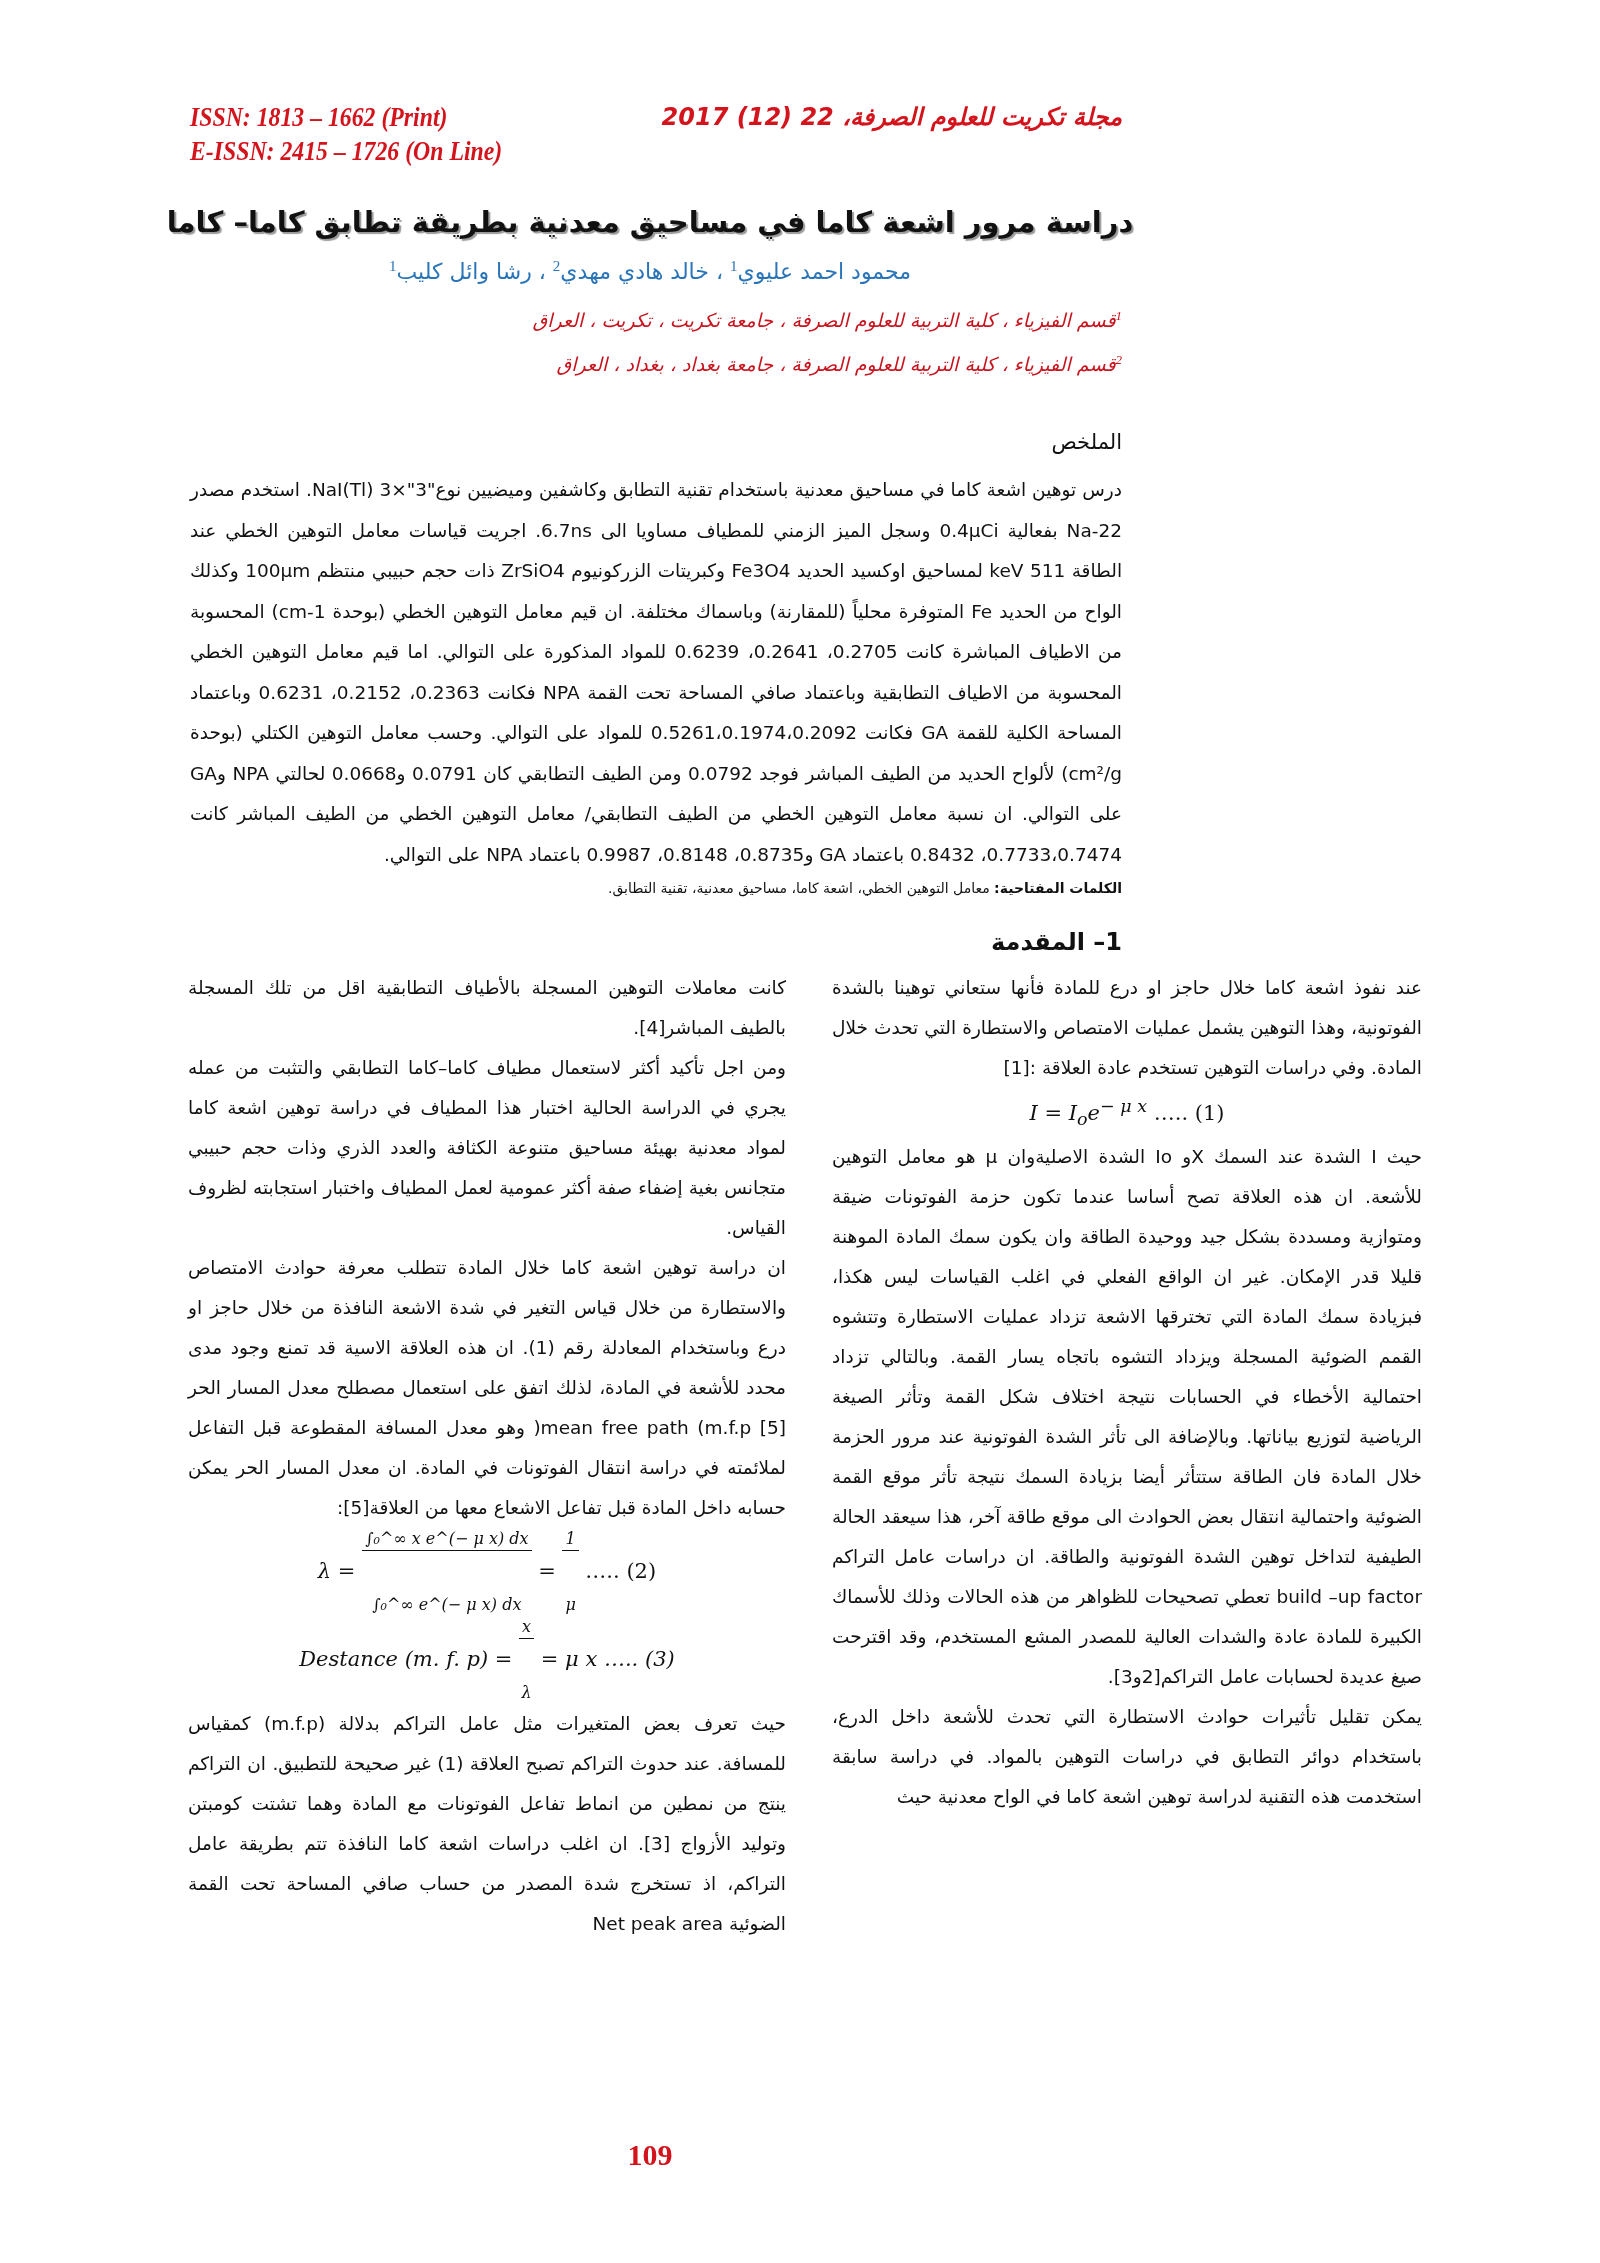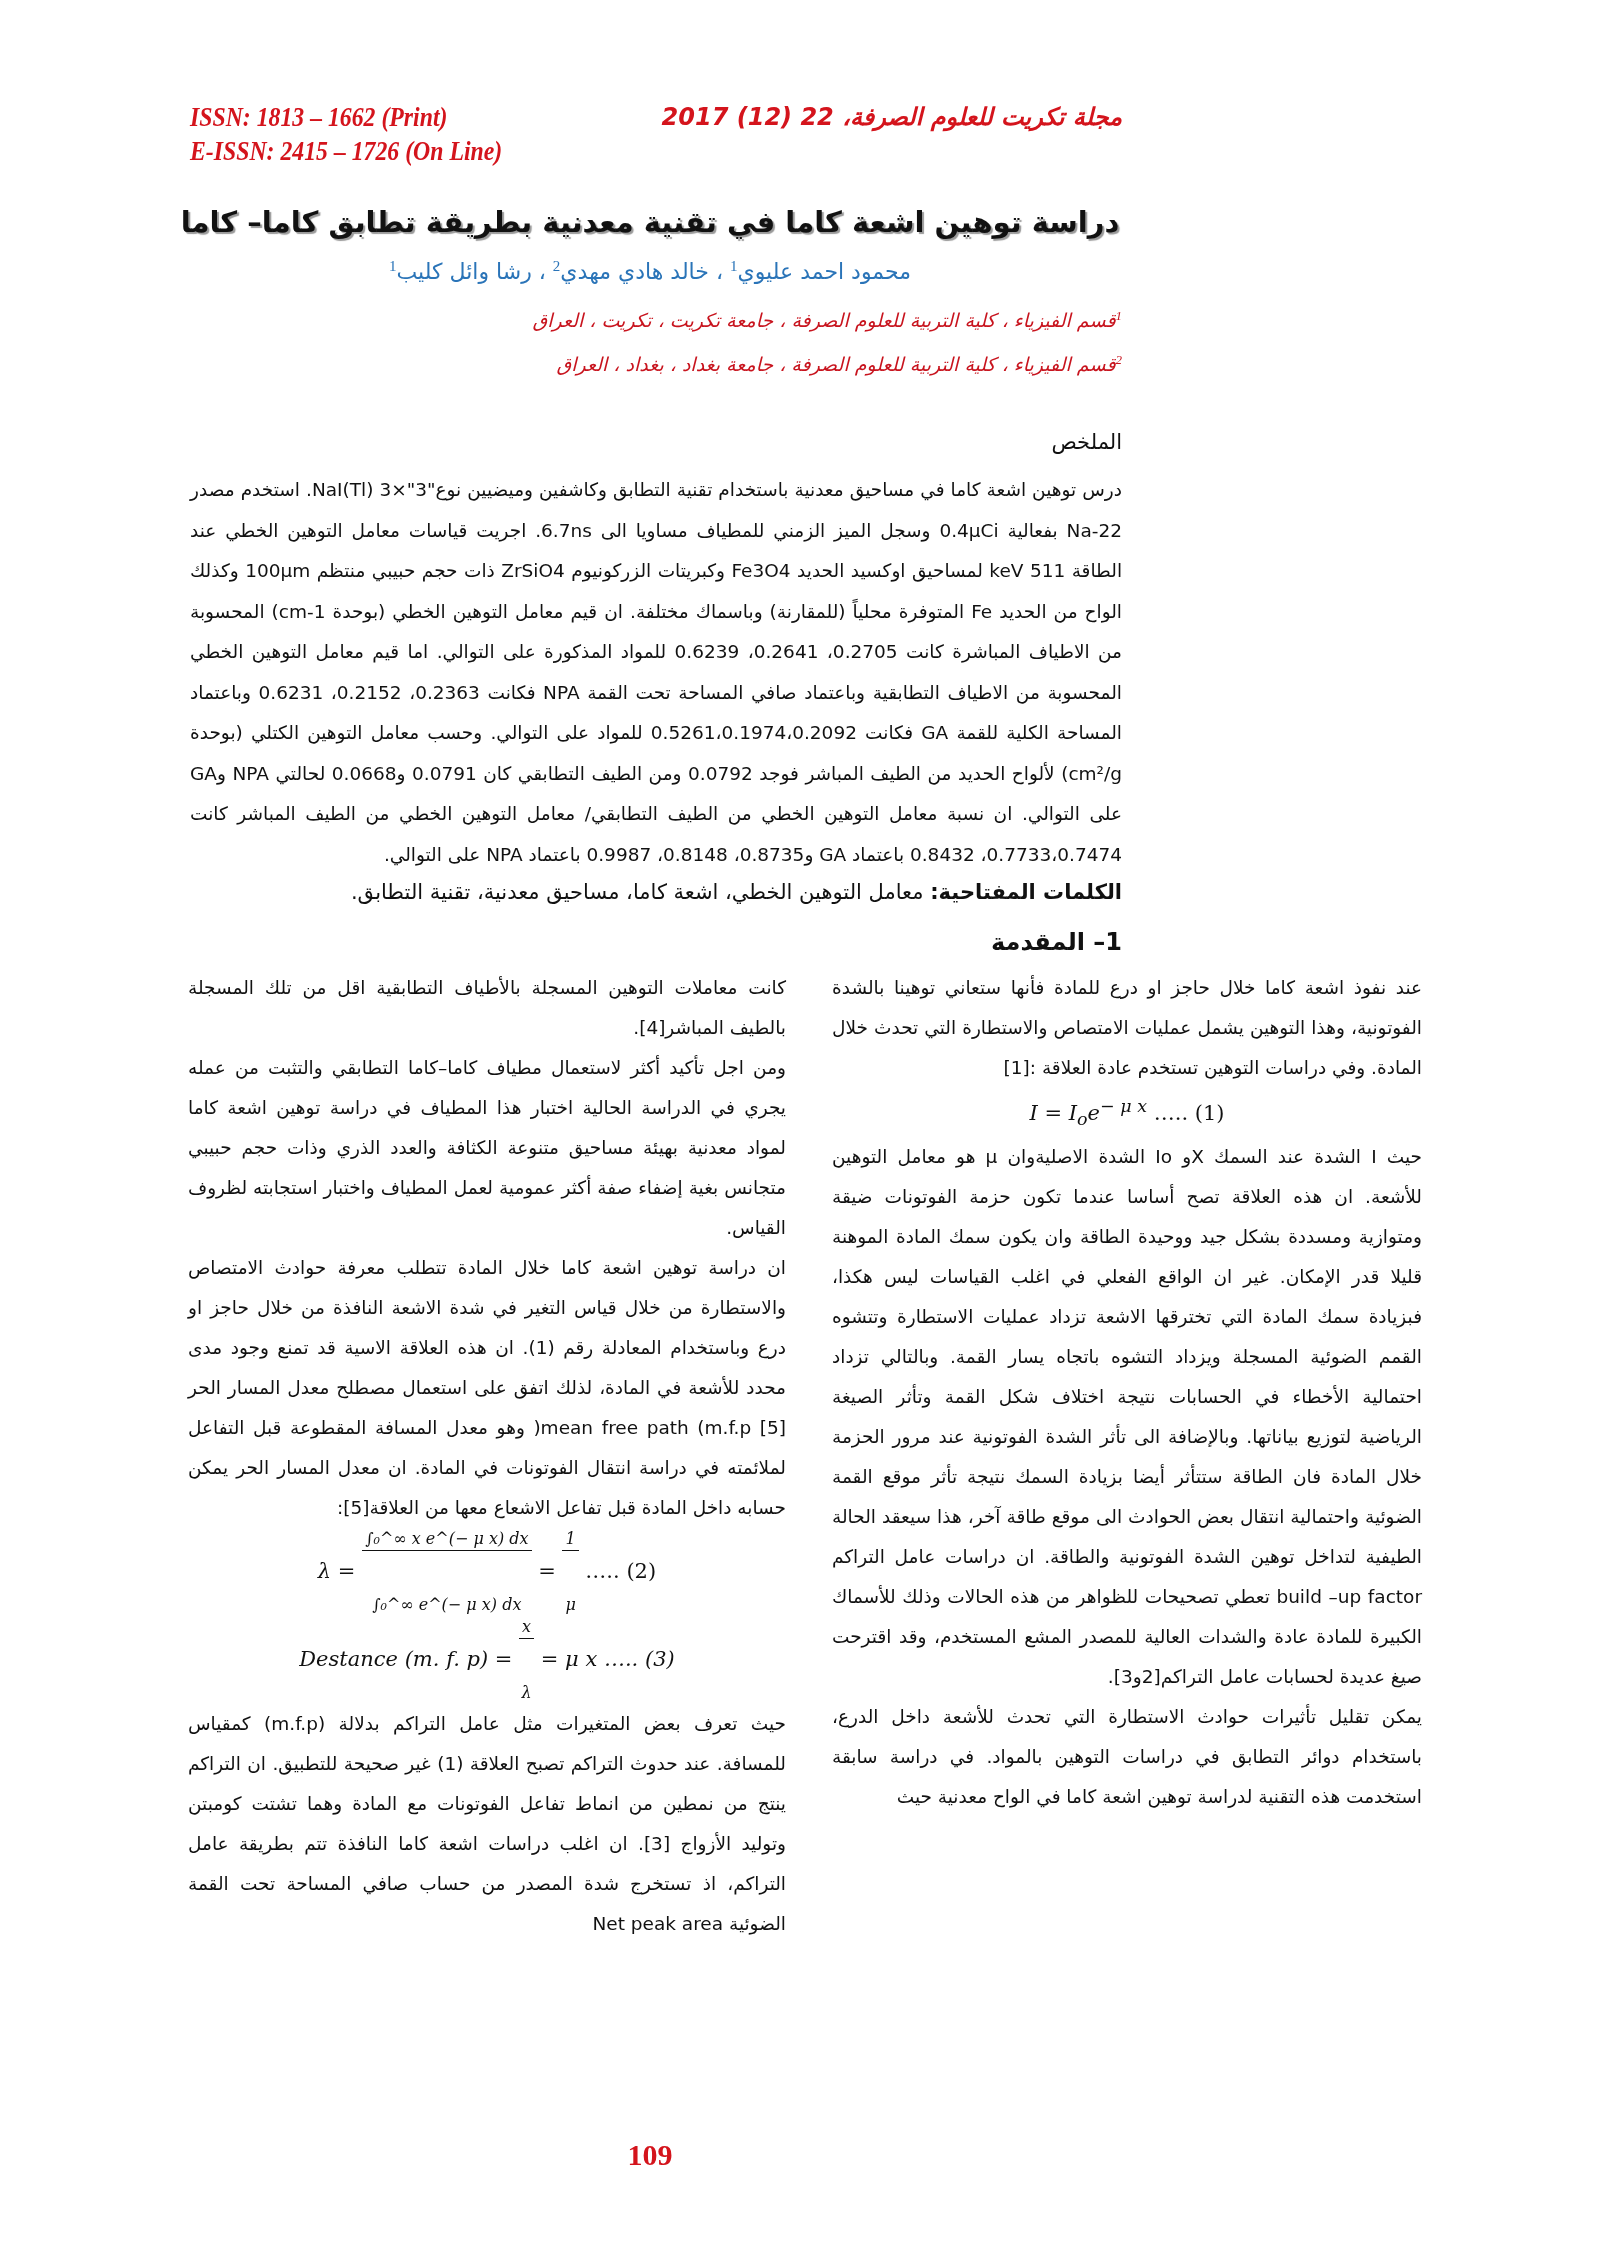--- a/index.html
+++ b/index.html
@@ -25,21 +25,21 @@
   .aff1 { top: 308px; }
   .aff2 { top: 352px; }
 
   .abs-head { position: absolute; right: 178px; top: 430px; direction: rtl;
     font-family: "DejaVu Sans", sans-serif; font-weight: normal; font-size: 21px; color: #111; }
   .abstract { position: absolute; left: 190px; right: 178px; top: 470px; direction: rtl;
     text-align: justify; text-align-last: right;
     font-family: "DejaVu Sans", sans-serif; font-size: 18.5px; line-height: 40.5px; color: #111; }
 
   .keywords { position: absolute; left: 190px; right: 178px; top: 880px; direction: rtl;
-    font-family: "DejaVu Sans", sans-serif; font-size: 21px; color: #111; }
+    font-family: "DejaVu Sans", sans-serif; font-size: 14px; color: #111; }
   .keywords b { font-weight: bold; }
 
   .sec-head { position: absolute; direction: rtl; font-family: "DejaVu Sans", sans-serif;
     font-weight: bold; font-size: 24px; color: #111; }
   .sec1 { right: 178px; top: 928px; }
 
   .col { position: absolute; direction: rtl; text-align: justify; text-align-last: right;
     font-family: "DejaVu Sans", sans-serif; font-size: 18.5px; line-height: 40px; color: #111; }
   .col p { margin: 0; }
   .col-right { left: 832px; width: 590px; top: 968px; }
@@ -58,21 +58,21 @@
 <body>
 
 <div class="page">
 
   <div class="hdr-left">
     <div>ISSN: 1813 – 1662 (Print)</div>
     <div>E-ISSN: 2415 – 1726 (On Line)</div>
   </div>
   <div class="hdr-right">مجلة تكريت للعلوم الصرفة، 22 (12) 2017</div>
 
-  <div class="title">دراسة توهين اشعة كاما في تقنية معدنية بطريقة تطابق كاما– كاما</div>
+  <div class="title">دراسة مرور اشعة كاما في مساحيق معدنية بطريقة تطابق كاما– كاما</div>
 
   <div class="authors">
     <span>محمود احمد عليوي</span><sup>1</sup><span> ، </span><span>خالد هادي مهدي</span><sup>2</sup><span> ، </span><span>رشا وائل كليب</span><sup>1</sup>
   </div>
 
   <div class="aff aff1"><sup>1</sup><span>قسم الفيزياء ، كلية التربية للعلوم الصرفة ، جامعة تكريت ، تكريت ، العراق</span></div>
   <div class="aff aff2"><sup>2</sup><span>قسم الفيزياء ، كلية التربية للعلوم الصرفة ، جامعة بغداد ، بغداد ، العراق</span></div>
 
   <div class="abs-head">الملخص</div>
   <div class="abstract">درس توهين اشعة كاما في مساحيق معدنية باستخدام تقنية التطابق وكاشفين وميضيين نوع"3"×3 (NaI(Tl. استخدم مصدر Na-22 بفعالية 0.4μCi وسجل الميز الزمني للمطياف مساويا الى 6.7ns. اجريت قياسات معامل التوهين الخطي عند الطاقة keV 511 لمساحيق اوكسيد الحديد Fe3O4 وكبريتات الزركونيوم ZrSiO4 ذات حجم حبيبي منتظم 100μm وكذلك الواح من الحديد Fe المتوفرة محلياً (للمقارنة) وباسماك مختلفة. ان قيم معامل التوهين الخطي (بوحدة cm-1) المحسوبة من الاطياف المباشرة كانت 0.2705، 0.2641، 0.6239 للمواد المذكورة على التوالي. اما قيم معامل التوهين الخطي المحسوبة من الاطياف التطابقية وباعتماد صافي المساحة تحت القمة NPA فكانت 0.2363، 0.2152، 0.6231 وباعتماد المساحة الكلية للقمة GA فكانت 0.5261،0.1974،0.2092 للمواد على التوالي. وحسب معامل التوهين الكتلي (بوحدة cm²/g) لألواح الحديد من الطيف المباشر فوجد 0.0792 ومن الطيف التطابقي كان 0.0791 و0.0668 لحالتي NPA وGA على التوالي. ان نسبة معامل التوهين الخطي من الطيف التطابقي/ معامل التوهين الخطي من الطيف المباشر كانت 0.7733،0.7474، 0.8432 باعتماد GA و0.8735، 0.8148، 0.9987 باعتماد NPA على التوالي.</div>

